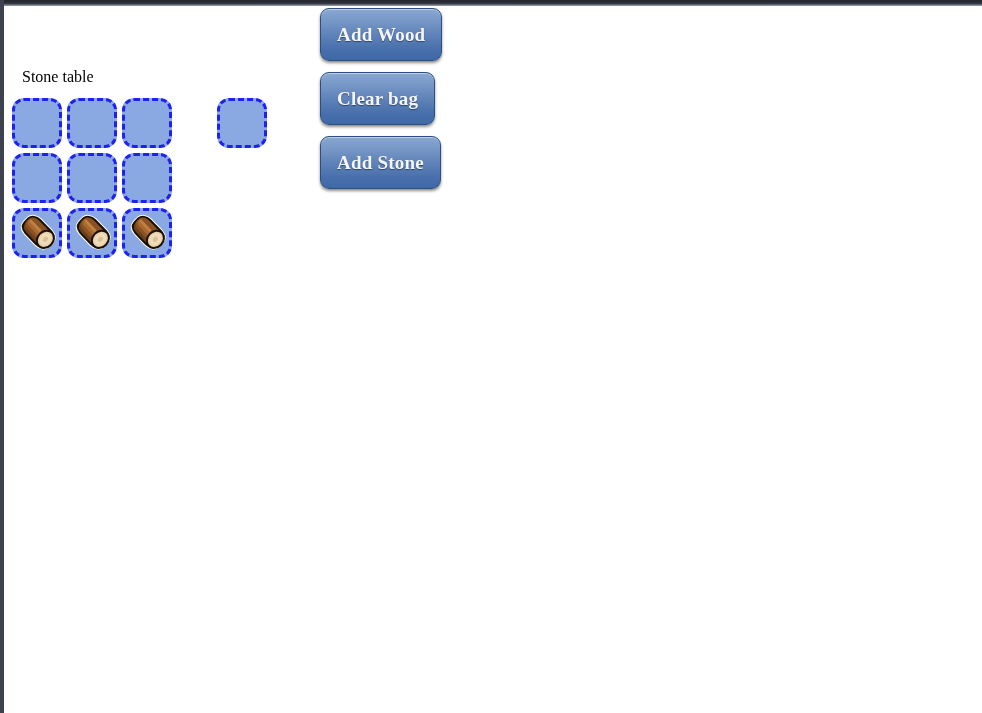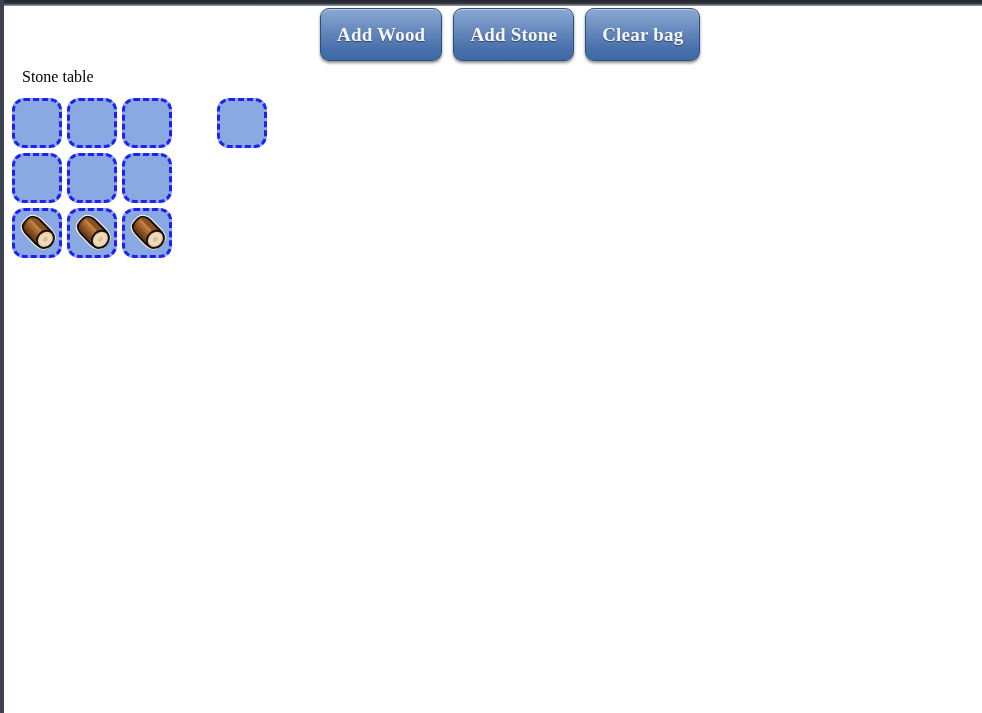--- a/index.html
+++ b/index.html
@@ -42,20 +42,21 @@
   }
 
   
   #toolbar {
     position: absolute;
     top: 2px;
     left: 316px;
     display: flex;
     gap: 11px;
     align-items: flex-start;
+    flex-direction: column;
   }
   .tool-button {
     height: 53px;
     min-width: 112px;
     padding: 0 16px;
     border: 1px solid #2b4f80;
     border-radius: 9px;
     background: linear-gradient(to bottom,
                 #8aa7cf 0%,
                 #7b9bc9 18%,
@@ -138,22 +139,22 @@
 </head>
 <body>
 
 <div id="page-top-bar"></div>
 <div id="page-left-edge"></div>
 
 <div id="page-canvas">
 
   <div id="toolbar">
     <button class="tool-button">Add Wood</button>
+    <button class="tool-button">Clear bag</button>
     <button class="tool-button">Add Stone</button>
-    <button class="tool-button">Clear bag</button>
   </div>
 
   <div id="craft-area">
 
     <div id="craft-table-label">Stone table</div>
 
     <div id="craft-grid-wrap">
 
       <div id="craft-grid">
 

